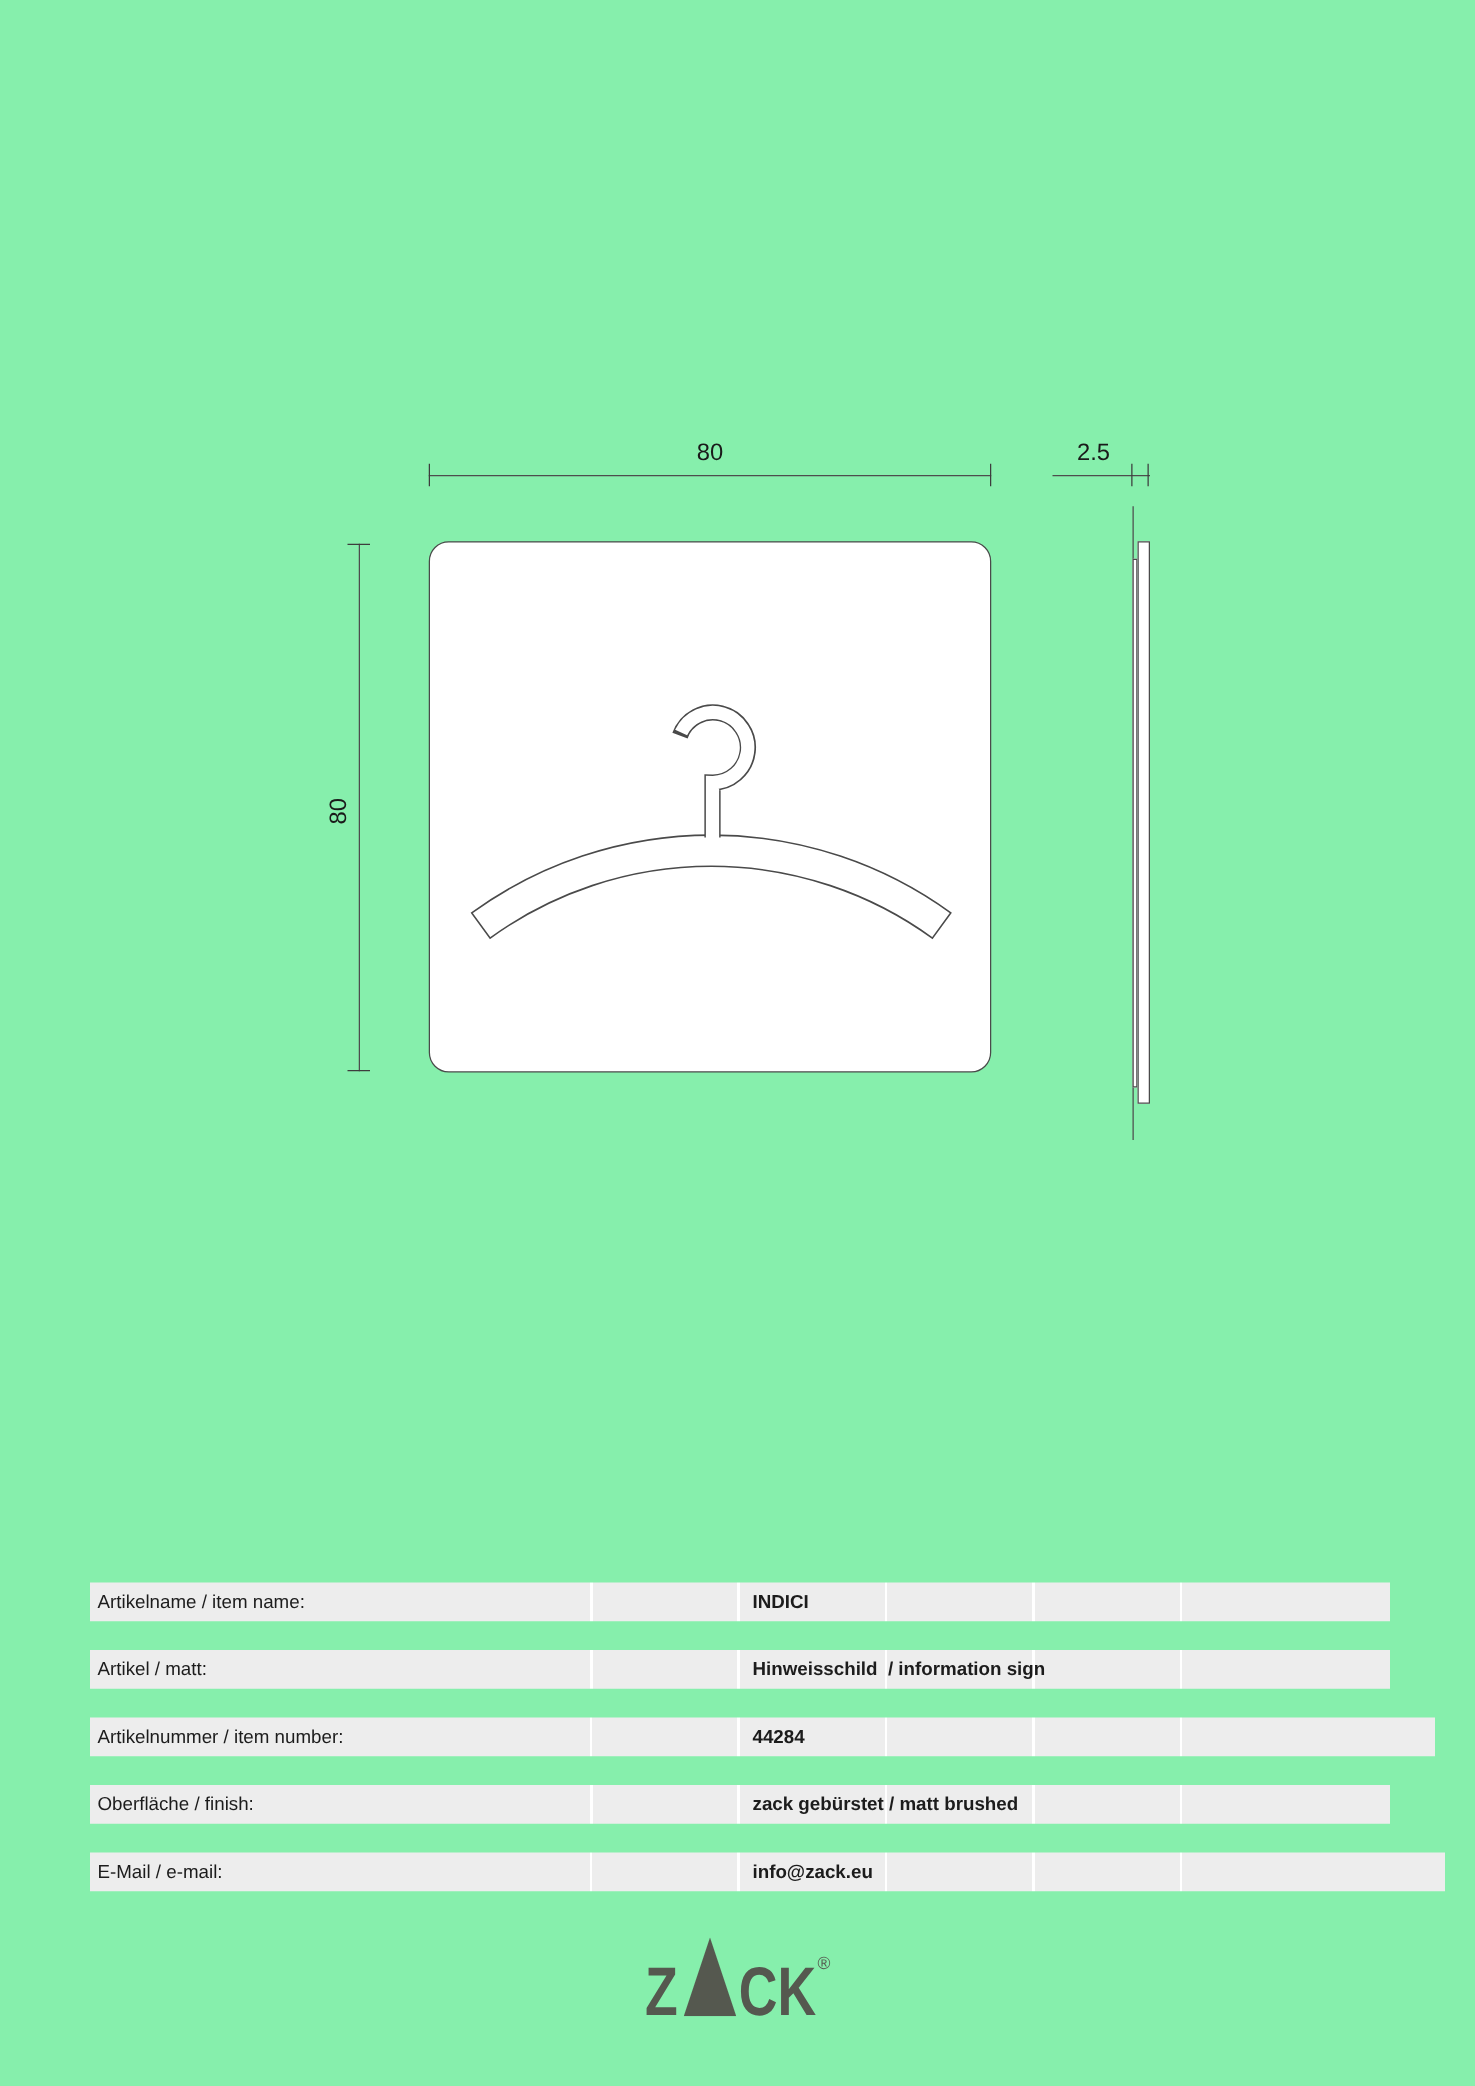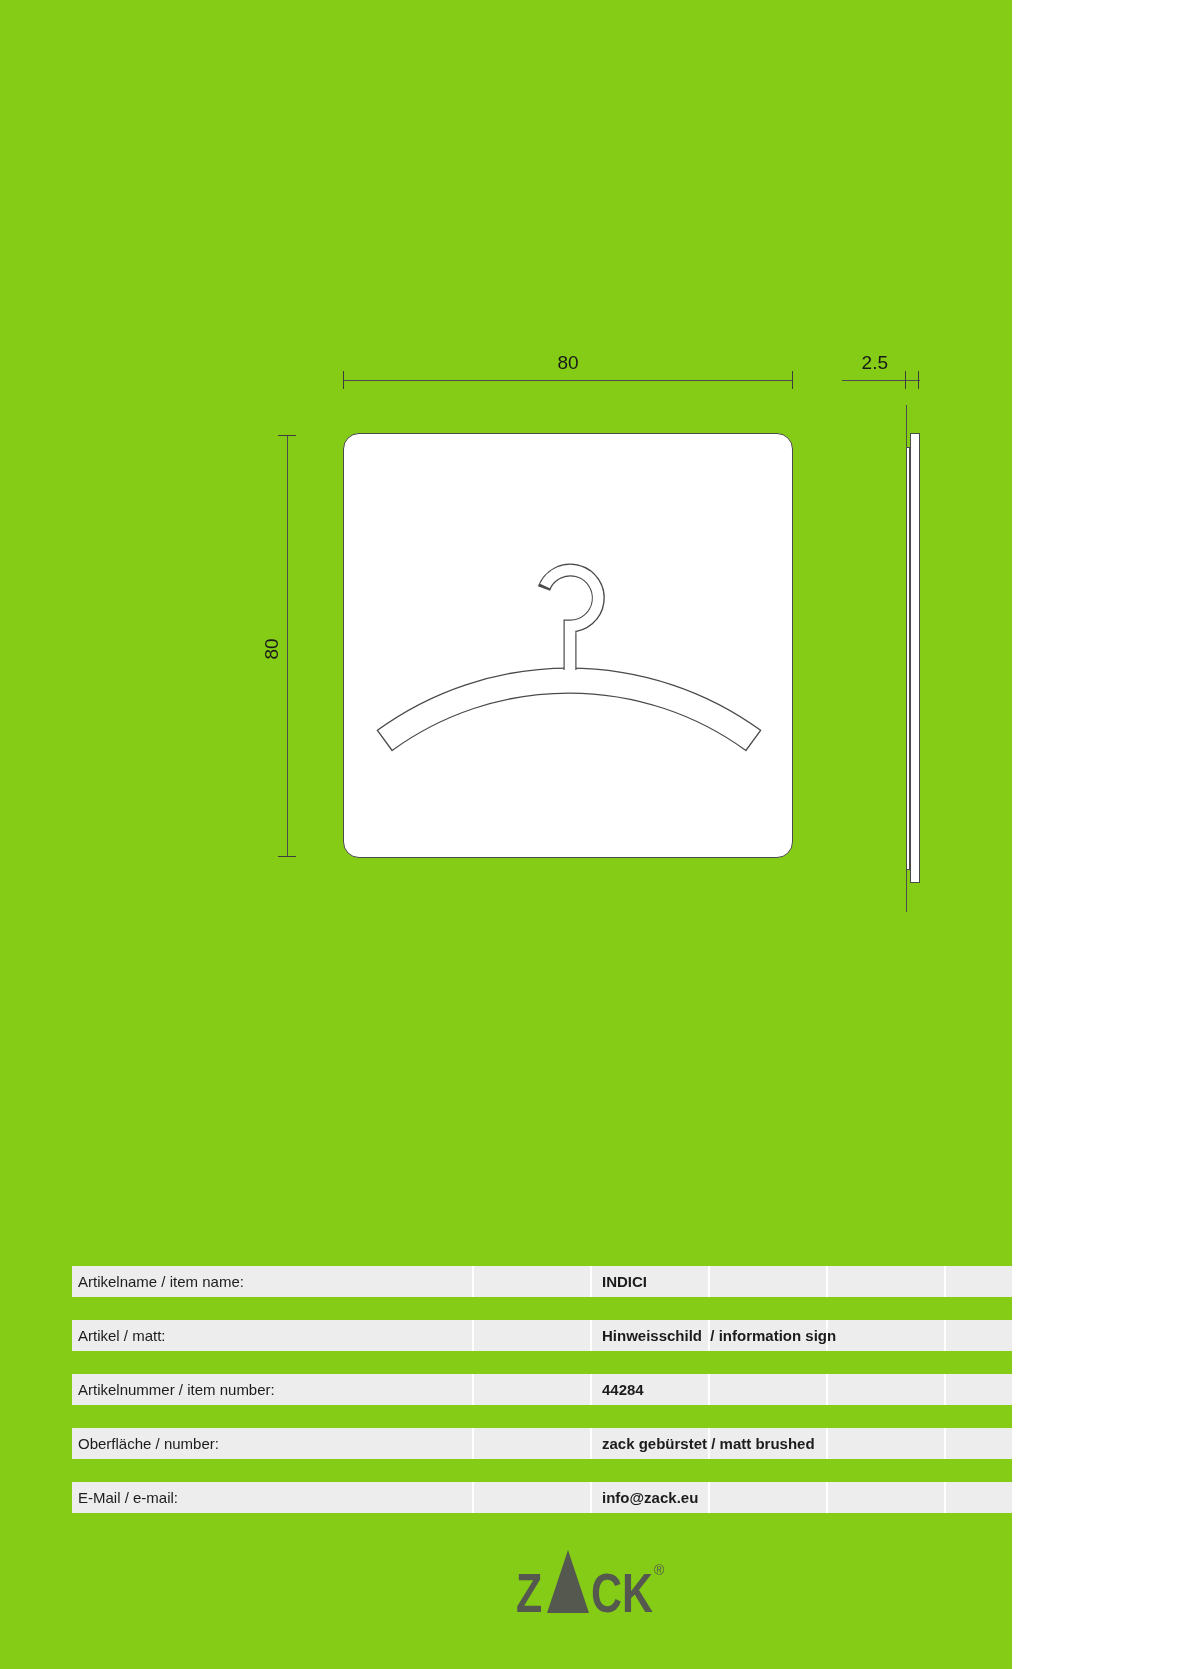--- a/index.html
+++ b/index.html
@@ -1,16 +1,16 @@
 <!DOCTYPE html>
 <html><head>
 <meta charset="utf-8">
 <style>
   html,body{margin:0;padding:0;background:#fff;}
-  .page{position:relative;width:1012px;height:1669px;background:#84cc16;overflow:hidden;
+  .page{position:relative;width:1180px;height:1669px;background:#86efac;overflow:hidden;
         font-family:"Liberation Sans",sans-serif;color:#1c1c1c;}
 
   
   .line{position:absolute;background:#4d4d4d;}
   .dim-top{left:343px;top:380px;width:450px;height:1px;}
   .dim-left{left:287px;top:435px;width:1px;height:422px;}
   .dim-thick{left:842px;top:380px;width:78px;height:1px;}
   .tick-v{position:absolute;width:1px;height:18px;background:#3d3d3d;}
   .tick-h{position:absolute;width:18px;height:1px;background:#3d3d3d;}
 
@@ -36,21 +36,21 @@
         font-size:15px;white-space:pre;
         background-image:linear-gradient(to right,
           #ededed 0 400px,#ffffff 400px 402px,
           #ededed 402px 518px,#ffffff 518px 520px,
           #ededed 520px 636px,#ffffff 636px 638px,
           #ededed 638px 754px,#ffffff 754px 756px,
           #ededed 756px 872px,#ffffff 872px 874px,
           #ededed 874px 100%);}
   .trow .lab{position:absolute;left:6px;top:0;}
   .trow .val{position:absolute;left:530px;top:0;font-weight:bold;}
-  .r1{top:1266px;} .r2{top:1320px;} .r3{top:1374px;} .r4{top:1428px;} .r5{top:1482px;padding-left:44px;}
+  .r1{top:1266px;} .r2{top:1320px;} .r3{top:1374px;padding-left:36px;} .r4{top:1428px;} .r5{top:1482px;padding-left:44px;}
 
   
   .logo{position:absolute;left:516px;top:1550px;height:63px;display:flex;align-items:flex-end;
         color:#55584f;}
   .logo .lz{display:inline-block;font-size:55px;font-weight:bold;line-height:55px;
             transform:scaleX(0.78);transform-origin:left bottom;margin-bottom:-8px;}
   .logo .zslot{width:26px;}
   .logo .ckslot{width:60px;margin-left:2px;}
   .logo .ltri{display:block;margin-left:5px;}
   .logo .lreg{font-size:14px;line-height:14px;margin-left:3px;margin-bottom:36px;}
@@ -105,21 +105,21 @@
       <span class="lab">Artikel / matt:</span>
       <span class="val">Hinweisschild  / information sign</span>
     </div>
 
     <div class="trow r3">
       <span class="lab">Artikelnummer / item number:</span>
       <span class="val">44284</span>
     </div>
 
     <div class="trow r4">
-      <span class="lab">Oberfläche / number:</span>
+      <span class="lab">Oberfläche / finish:</span>
       <span class="val">zack gebürstet / matt brushed</span>
     </div>
 
     <div class="trow r5">
       <span class="lab">E-Mail / e-mail:</span>
       <span class="val">info@zack.eu</span>
     </div>
 
   </section>
 

